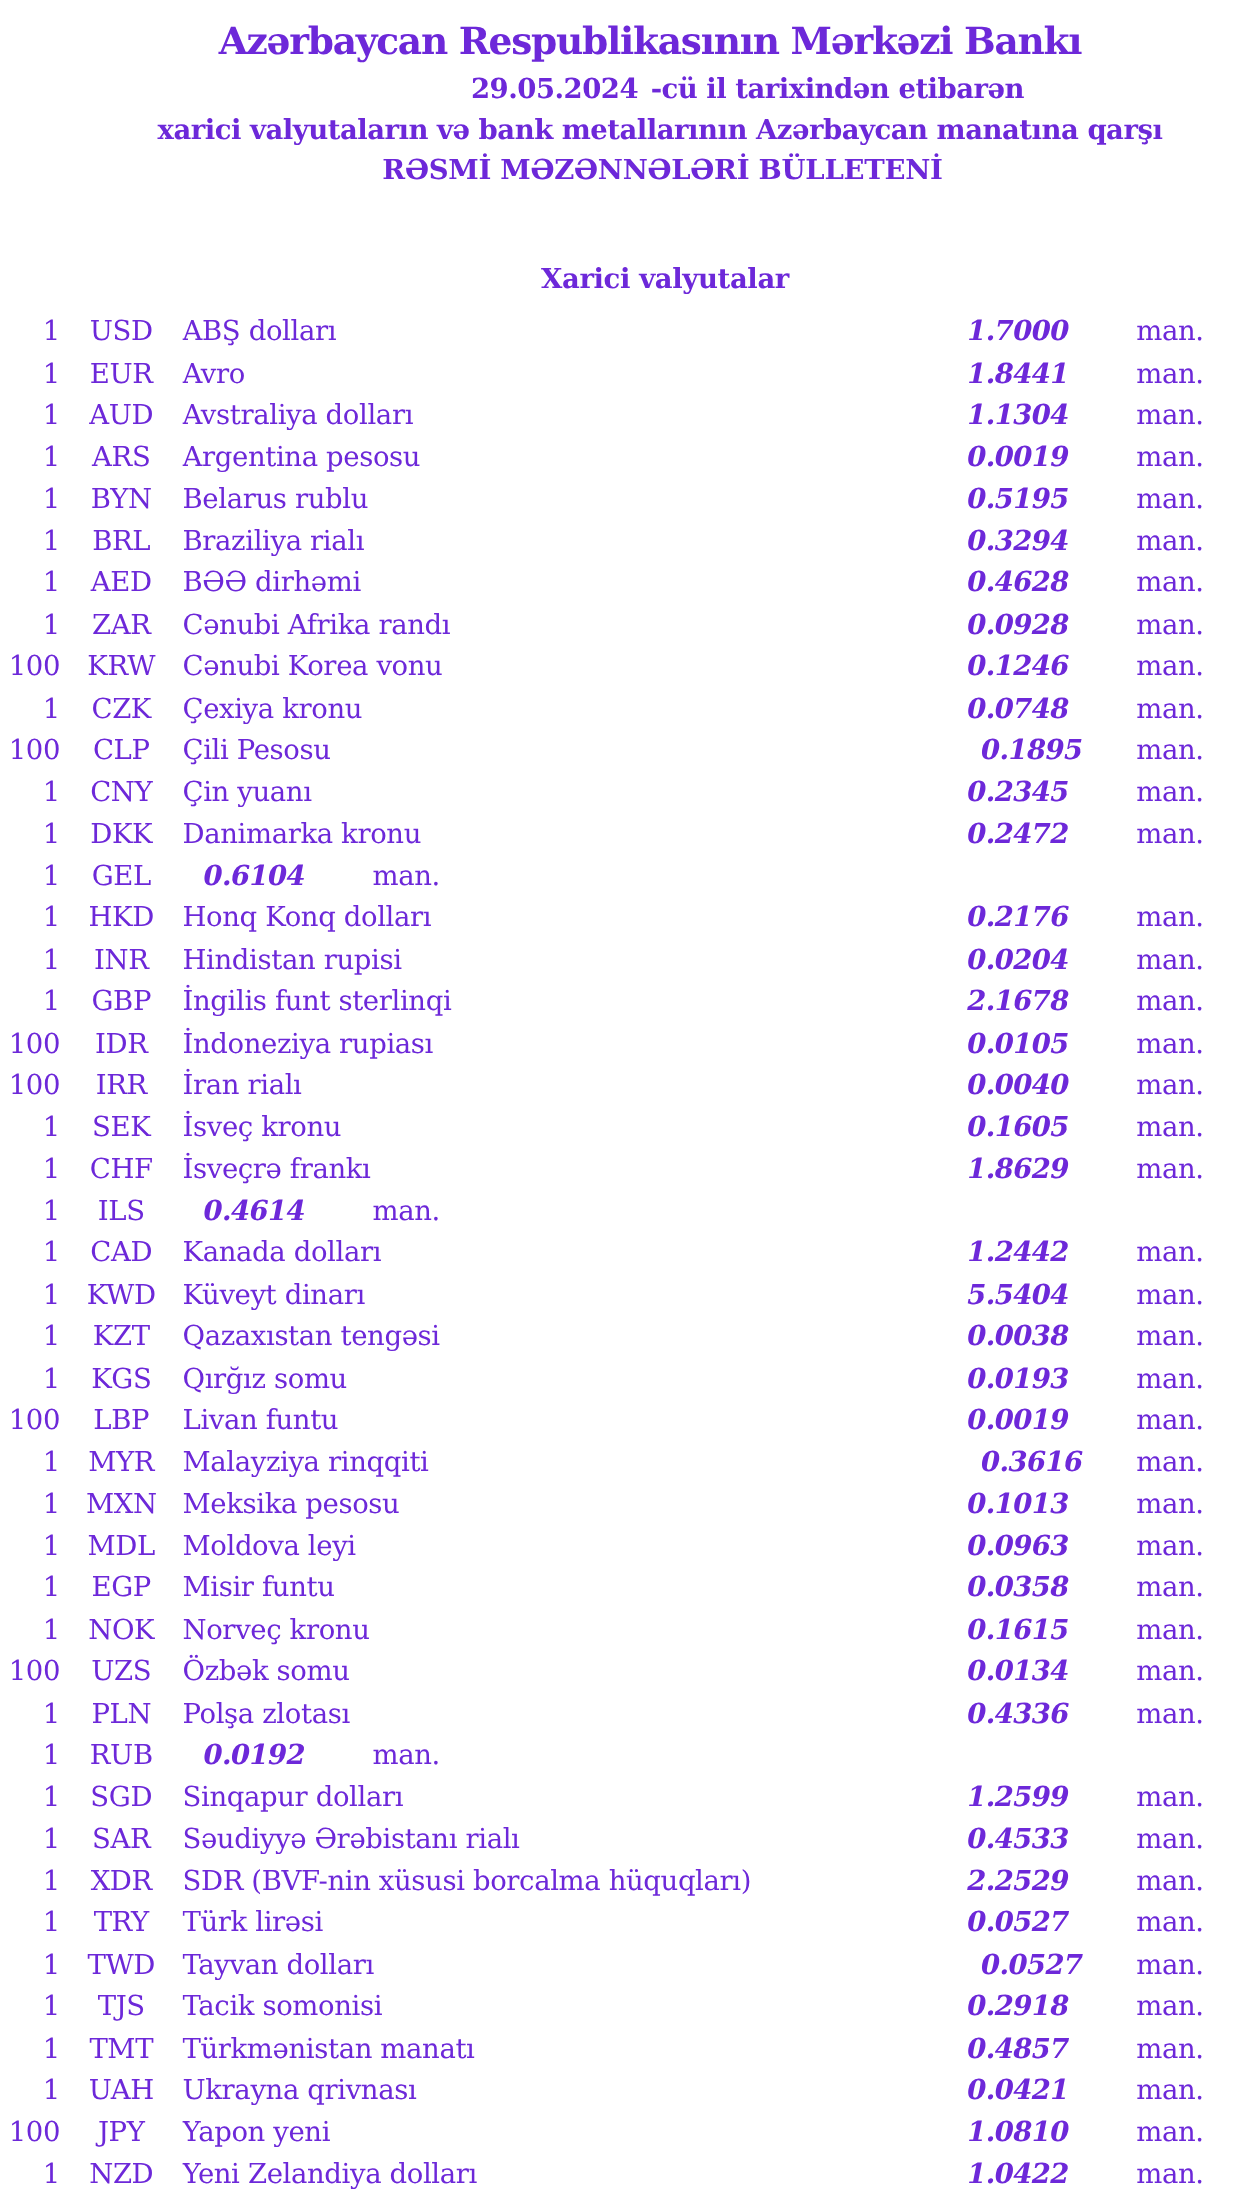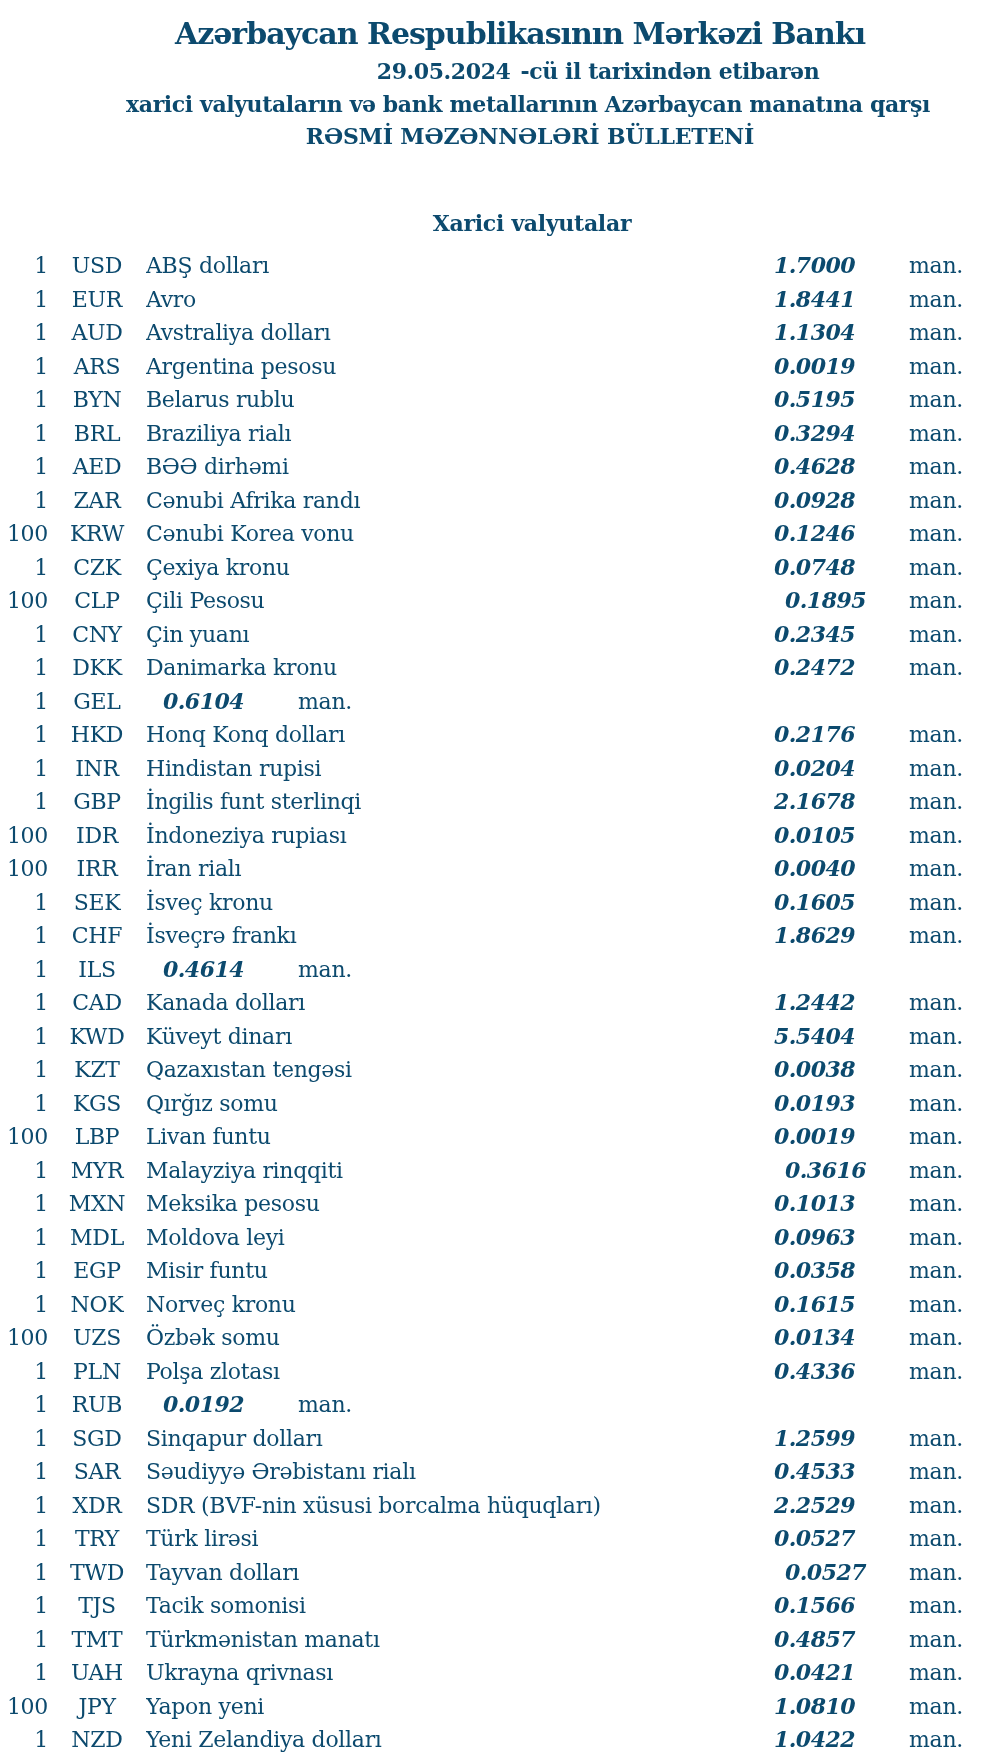--- a/index.html
+++ b/index.html
@@ -1,21 +1,21 @@
 <!DOCTYPE html>
 <html><head>
 <meta charset="utf-8">
 <style>
   html,body{margin:0;padding:0;background:#ffffff;}
   .page{
     position:relative;
     width:1000px;
     height:1760px;
     background:#ffffff;
-    color:#0c4a6e;
+    color:#6d28d9;
     font-family:"DejaVu Serif", serif;
     overflow:hidden;
   }
   .hline{
     position:absolute;
     left:0; right:0;
     text-align:center;
     font-weight:bold;
     white-space:nowrap;
   }
@@ -429,21 +429,21 @@
       <span class="c-code">TWD</span>
       <span class="c-name">Tayvan dolları</span>
       <span class="c-rate">0.0527</span>
       <span class="c-unit tight">man.</span>
     </div>
 
     <div class="row">
       <span class="c-nom">1</span>
       <span class="c-code">TJS</span>
       <span class="c-name">Tacik somonisi</span>
-      <span class="c-rate">0.1566</span>
+      <span class="c-rate">0.2918</span>
       <span class="c-unit">man.</span>
     </div>
 
     <div class="row">
       <span class="c-nom">1</span>
       <span class="c-code">TMT</span>
       <span class="c-name">Türkmənistan manatı</span>
       <span class="c-rate">0.4857</span>
       <span class="c-unit">man.</span>
     </div>

